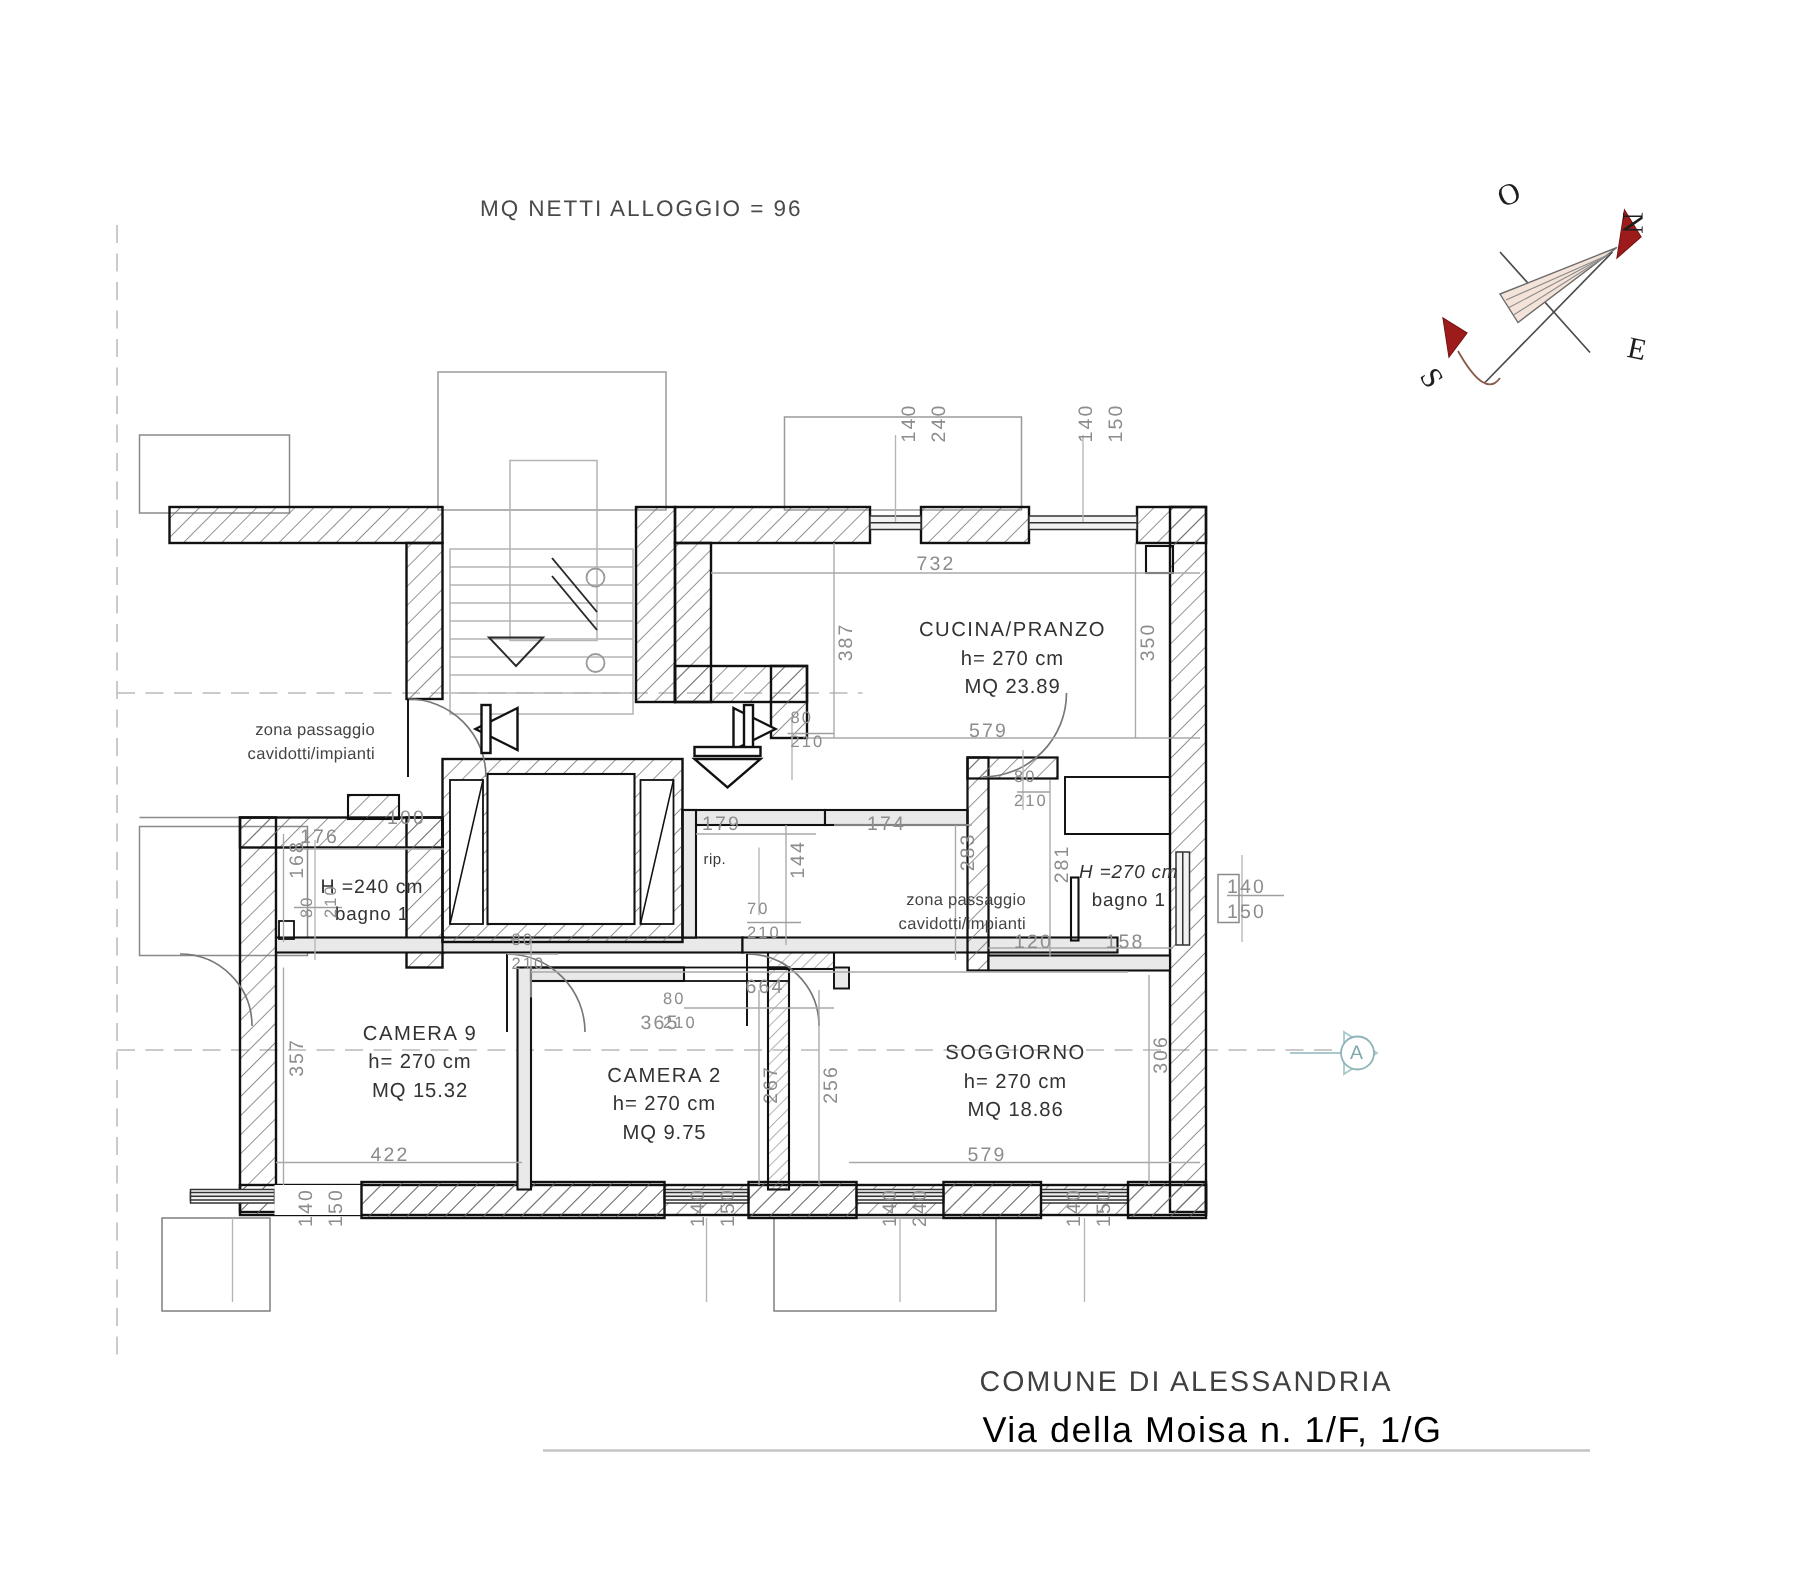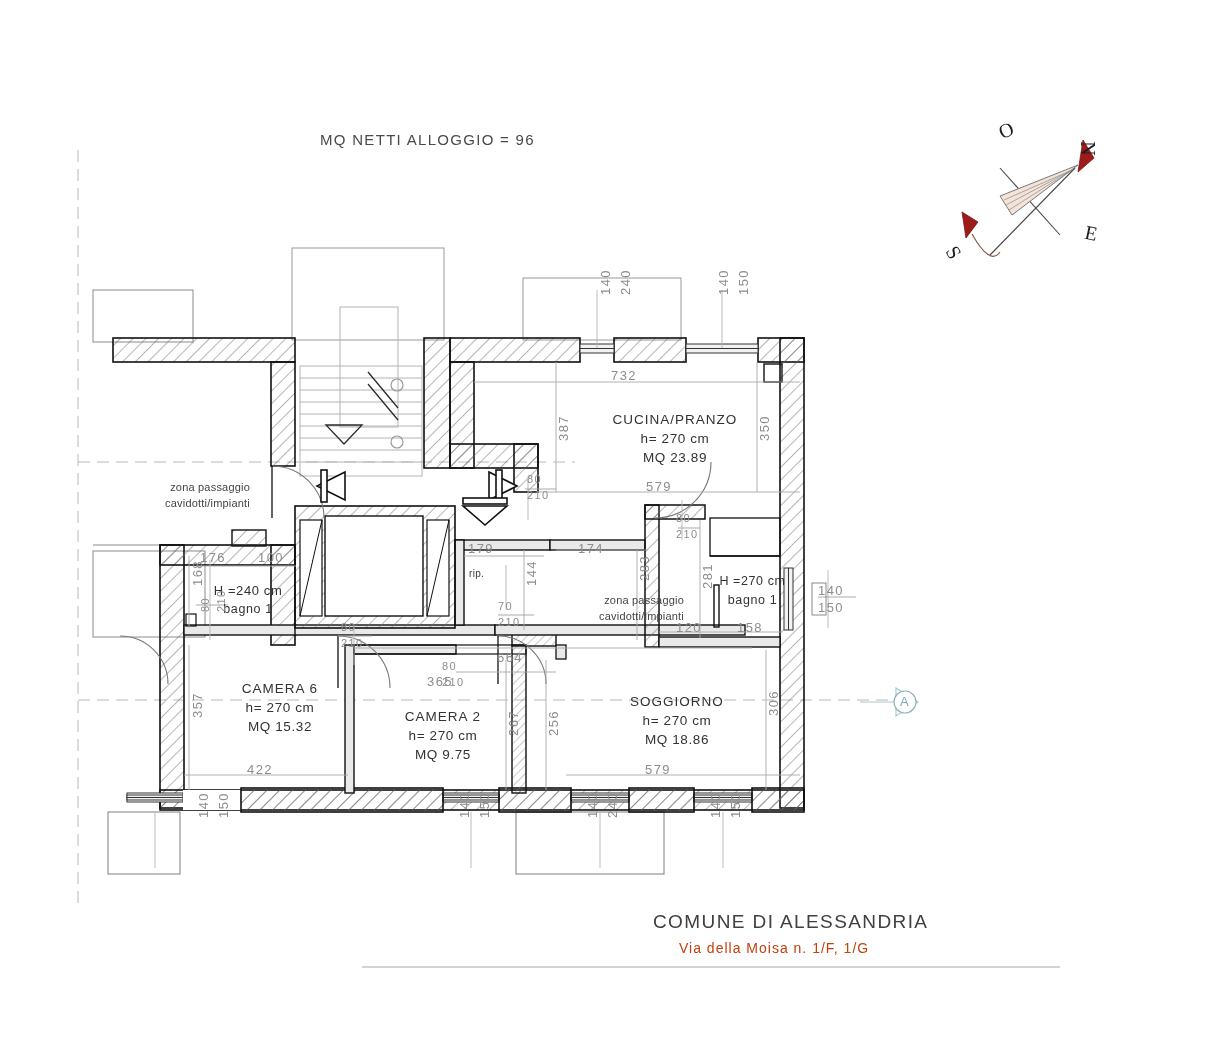--- a/index.html
+++ b/index.html
@@ -4,21 +4,21 @@
 <title>Floor Plan</title>
 <style>
   html,body{margin:0;padding:0;background:#ffffff;}
   body{font-family:"Liberation Sans",sans-serif;color:#2a2a2a;}
   #sheet{position:relative;width:1210px;height:1050px;background:#fff;overflow:hidden;}
   .abs{position:absolute;}
   
   .title{font-size:27px;letter-spacing:2.2px;color:#3b3b3b;font-weight:400;white-space:nowrap;}
   .subtitle{font-size:15px;letter-spacing:1.3px;color:#4a4a4a;white-space:nowrap;}
   .footer1{font-size:19px;letter-spacing:1.4px;color:#404040;white-space:nowrap;}
-  .footer2{font-size:14px;letter-spacing:1.0px;color:#c2410c;white-space:nowrap;margin-left:24px;}
+  .footer2{font-size:24px;letter-spacing:1.0px;color:#000000;white-space:nowrap;}
   .roomname{font-size:13.5px;letter-spacing:1.0px;color:#333;white-space:nowrap;text-align:center;}
   .roomline{font-size:13.5px;letter-spacing:0.6px;color:#333;white-space:nowrap;text-align:center;}
   .smalllab{font-size:11px;letter-spacing:0.2px;color:#444;white-space:nowrap;text-align:right;line-height:1.25;}
   .dim{font-size:13px;color:#8d8d8d;letter-spacing:1.4px;white-space:nowrap;font-family:"Liberation Sans",sans-serif;}
   .dim.v{transform-origin:0 0;}
   .compassL{font-size:20px;color:#1d1d1d;font-family:"Liberation Serif",serif;}
   .markerA{font-size:13px;color:#7fa9ad;font-family:"Liberation Sans",sans-serif;}
   .rip{font-size:10px;color:#3a3a3a;letter-spacing:.3px;}
   svg{display:block;}
   #plan{position:absolute;left:0;top:0;}
@@ -388,51 +388,51 @@
         <path d="M 972,234 Q 990,266 1000,252" stroke="#8a5a4a" stroke-width="1.2" fill="none"></path>
       </g>
 
     </g>
   </svg>
 
   <div class="abs roomname" style="left:610px;top:412px;width:130px;">CUCINA/PRANZO</div>
   <div class="abs roomline" style="left:610px;top:431px;width:130px;">h= 270 cm</div>
   <div class="abs roomline" style="left:610px;top:450px;width:130px;">MQ 23.89</div>
 
-  <div class="abs roomname" style="left:215px;top:681px;width:130px;">CAMERA 6</div>
+  <div class="abs roomname" style="left:215px;top:681px;width:130px;">CAMERA 9</div>
   <div class="abs roomline" style="left:215px;top:700px;width:130px;">h= 270 cm</div>
   <div class="abs roomline" style="left:215px;top:719px;width:130px;">MQ 15.32</div>
 
   <div class="abs roomname" style="left:383px;top:709px;width:120px;">CAMERA 2</div>
   <div class="abs roomline" style="left:383px;top:728px;width:120px;">h= 270 cm</div>
   <div class="abs roomline" style="left:383px;top:747px;width:120px;">MQ 9.75</div>
 
   <div class="abs roomname" style="left:612px;top:694px;width:130px;">SOGGIORNO</div>
   <div class="abs roomline" style="left:612px;top:713px;width:130px;">h= 270 cm</div>
   <div class="abs roomline" style="left:612px;top:732px;width:130px;">MQ 18.86</div>
 
   <div class="abs roomline" style="left:193px;top:583px;width:110px;font-size:13px;">H =240 cm</div>
   <div class="abs roomline" style="left:193px;top:602px;width:110px;font-size:12.5px;">bagno 1</div>
-  <div class="abs roomline" style="left:700px;top:574px;width:105px;font-size:12.5px;">H =270 cm</div>
+  <div class="abs roomline" style="left:700px;top:574px;width:105px;font-size:12.5px;font-style:italic;">H =270 cm</div>
   <div class="abs roomline" style="left:700px;top:593px;width:105px;font-size:12.5px;">bagno 1</div>
 
   <div class="abs smalllab" style="left:105px;top:481px;width:145px;">zona passaggio</div>
   <div class="abs smalllab" style="left:105px;top:497px;width:145px;">cavidotti/impianti</div>
   <div class="abs smalllab" style="left:539px;top:594px;width:145px;">zona passaggio</div>
   <div class="abs smalllab" style="left:539px;top:610px;width:145px;">cavidotti/impianti</div>
 
   <div class="abs rip" style="left:469px;top:568px;">rip.</div>
 
   <div class="abs dim" style="left:611px;top:368px;">732</div>
   <div class="abs dim" style="left:646px;top:479px;">579</div>
   <div class="abs dim" style="left:247px;top:762px;">422</div>
   <div class="abs dim" style="left:497px;top:634px;margin-top:16px;">664</div>
   <div class="abs dim" style="left:645px;top:762px;">579</div>
   <div class="abs dim" style="left:200px;top:550px;">176</div>
-  <div class="abs dim" style="left:258px;top:550px;">100</div>
+  <div class="abs dim" style="left:258px;top:537px;">100</div>
   <div class="abs dim" style="left:468px;top:541px;">179</div>
   <div class="abs dim" style="left:578px;top:541px;">174</div>
   <div class="abs dim" style="left:676px;top:620px;">120</div>
   <div class="abs dim" style="left:737px;top:620px;">158</div>
   <div class="abs dim" style="left:427px;top:674px;">365</div>
 
   <div class="abs dim v" style="left:556px;top:415px;transform:rotate(-90deg) translate(-100%,0);">387</div>
   <div class="abs dim v" style="left:757px;top:415px;transform:rotate(-90deg) translate(-100%,0);">350</div>
   <div class="abs dim v" style="left:766px;top:690px;transform:rotate(-90deg) translate(-100%,0);">306</div>
   <div class="abs dim v" style="left:190px;top:560px;transform:rotate(-90deg) translate(-100%,0);">168</div>

